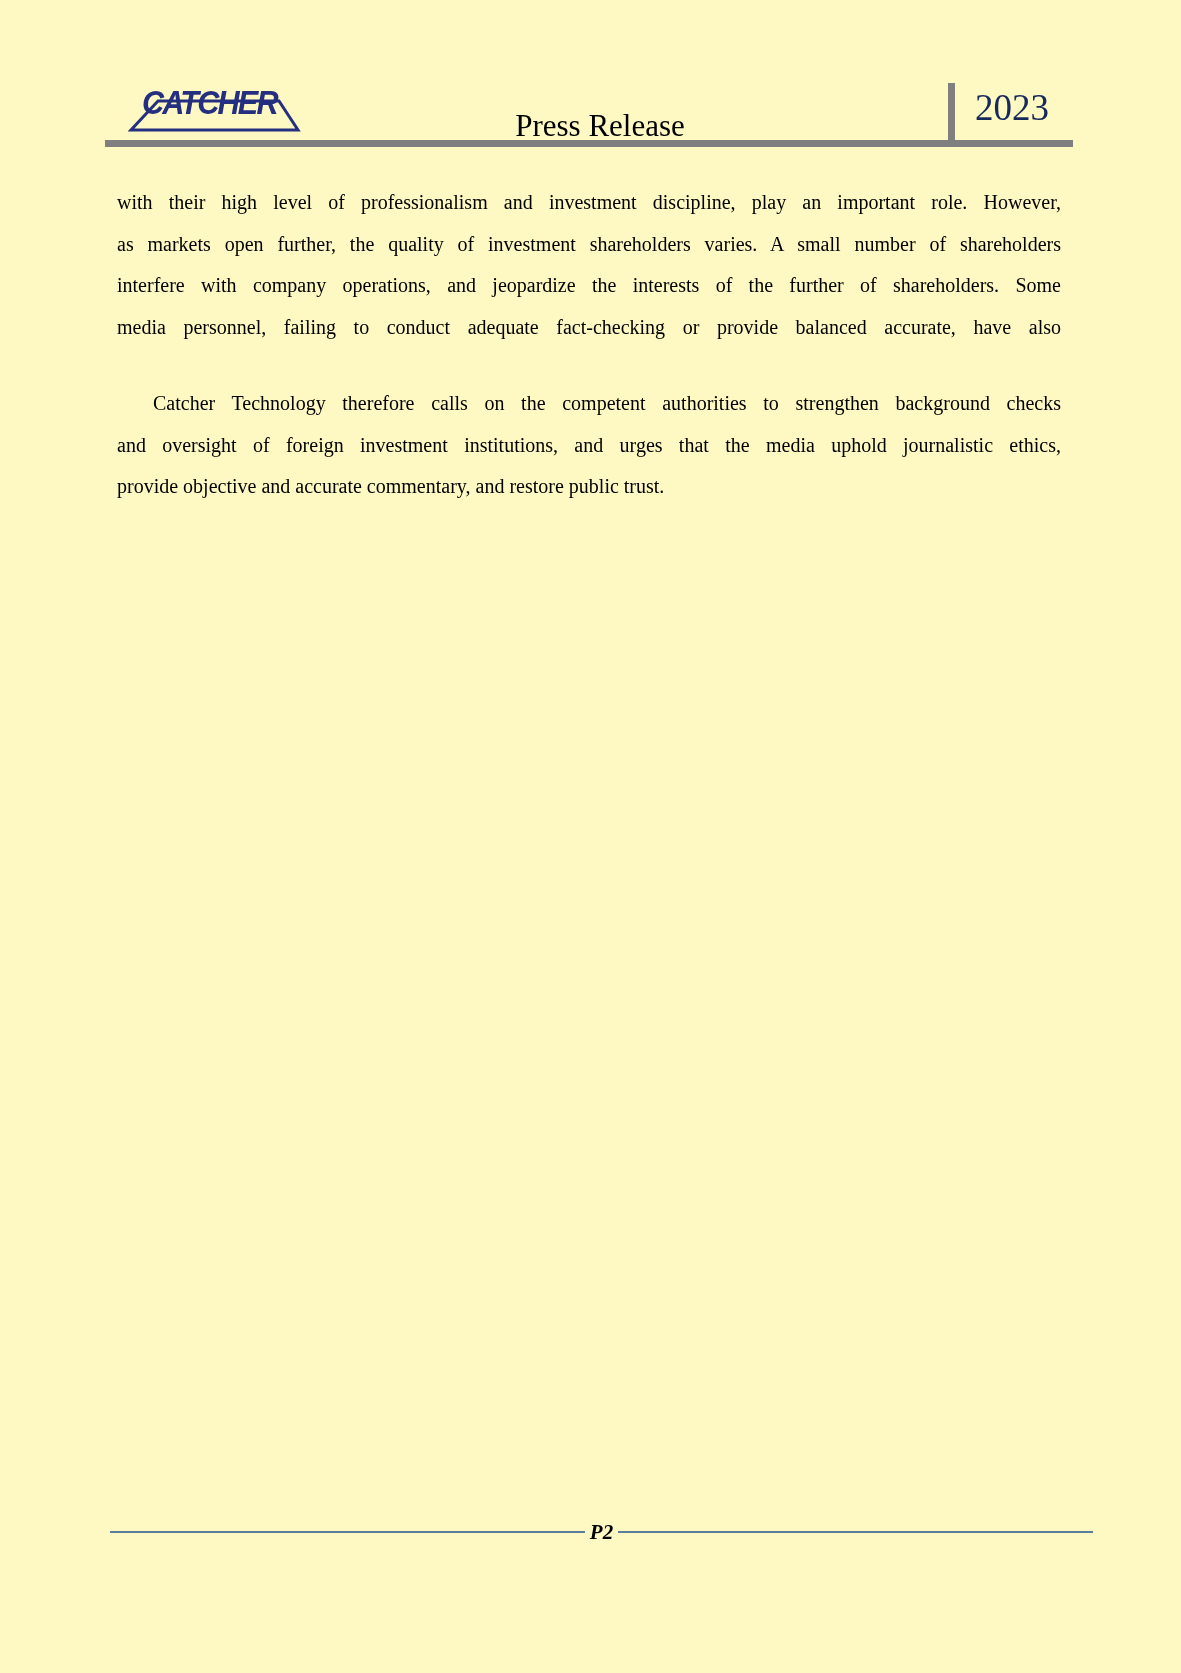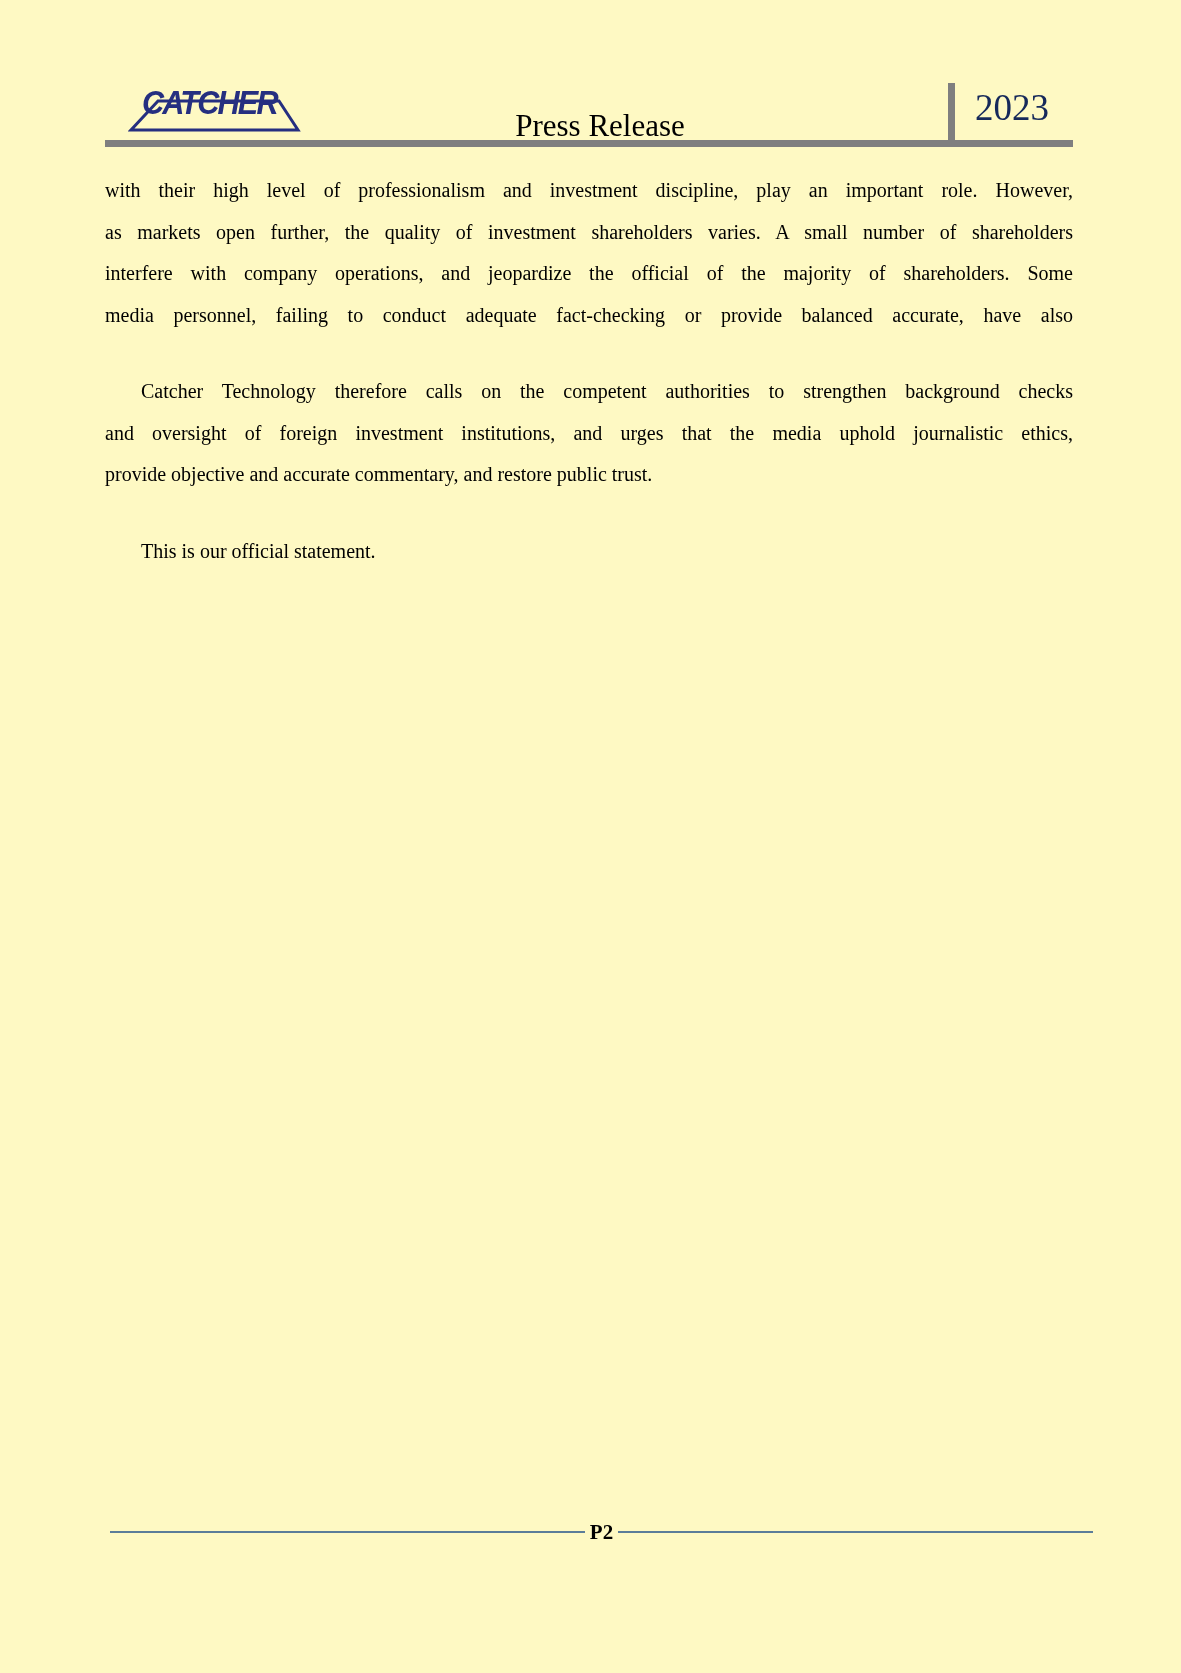--- a/index.html
+++ b/index.html
@@ -43,30 +43,30 @@
   .header-rule {
     position: absolute; left: 105px; top: 140px; width: 968px; height: 7px;
     background: var(--rule_gray, #7f7f7f);
   }
 
   
   .body-text {
     position: absolute; left: 105px; top: 170px; width: 968px;
     font-size: 20px; line-height: 41.5px;
   }
-  .paragraph { margin: 0; }
+  .paragraph { margin: 12px; }
   .paragraph + .paragraph { margin-top: 35px; }
   .line { text-align: justify; text-align-last: justify; }
   .line.last { text-align-last: left; }
   .line.indent { text-indent: 36px; }
 
   
   .footer {
     position: absolute; left: 110px; right: 88px; top: 1516px; height: 32px;
-    display: flex; align-items: center; gap: 5px;
+    display: flex; align-items: center; gap: 5px; font-style: italic;
   }
   .footer-line { flex: 1; height: 0; border-top: 2px solid var(--footer_line, #5b7d99); }
   .footer-page { font-weight: bold; font-size: 21px; line-height: 30px; color: #000; }
 </style>
 </head>
 <body>
 
 <div class="page">
 
   <header>
@@ -79,30 +79,27 @@
     <div class="header-title">Press Release</div>
     <div class="header-vbar"></div>
     <div class="header-year">2023</div>
     <div class="header-rule"></div>
   </header>
 
   <main class="body-text" id="paragraphs">
       <div class="paragraph">
         <div class="line">with their high level of professionalism and investment discipline, play an important role. However,</div>
         <div class="line">as markets open further, the quality of investment shareholders varies. A small number of shareholders</div>
-        <div class="line">interfere with company operations, and jeopardize the official of the majority of shareholders. Some</div>
+        <div class="line">interfere with company operations, and jeopardize the interests of the further of shareholders. Some</div>
         <div class="line">media personnel, failing to conduct adequate fact-checking or provide balanced accurate, have also</div>
       </div>
       <div class="paragraph">
         <div class="line indent">Catcher Technology therefore calls on the competent authorities to strengthen background checks</div>
         <div class="line">and oversight of foreign investment institutions, and urges that the media uphold journalistic ethics,</div>
         <div class="line last">provide objective and accurate commentary, and restore public trust.</div>
-      </div>
-      <div class="paragraph">
-        <div class="line last indent">This is our official statement.</div>
       </div>
     </main>
 
   <footer class="footer">
     <div class="footer-line"></div>
     <div class="footer-page">P2</div>
     <div class="footer-line"></div>
   </footer>
 
 </div>

